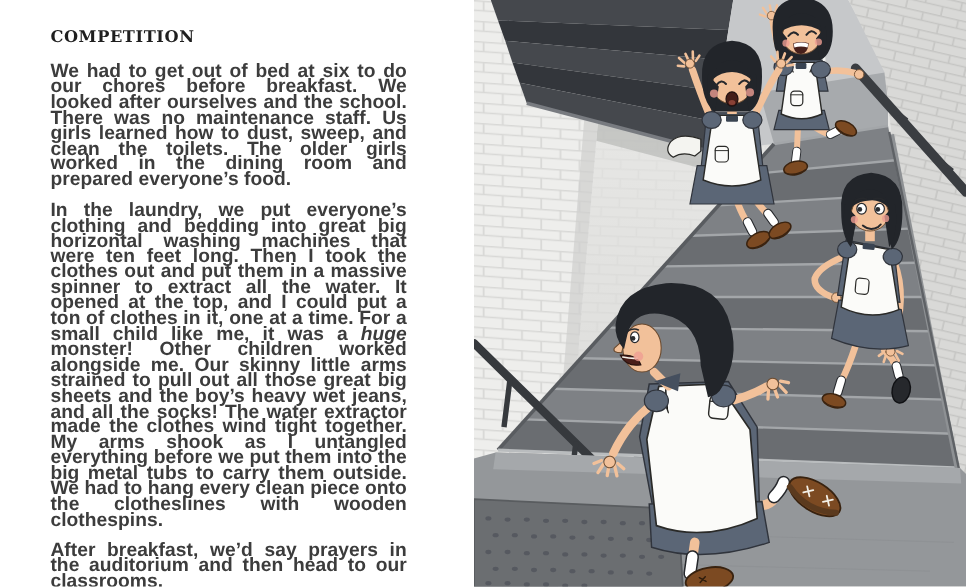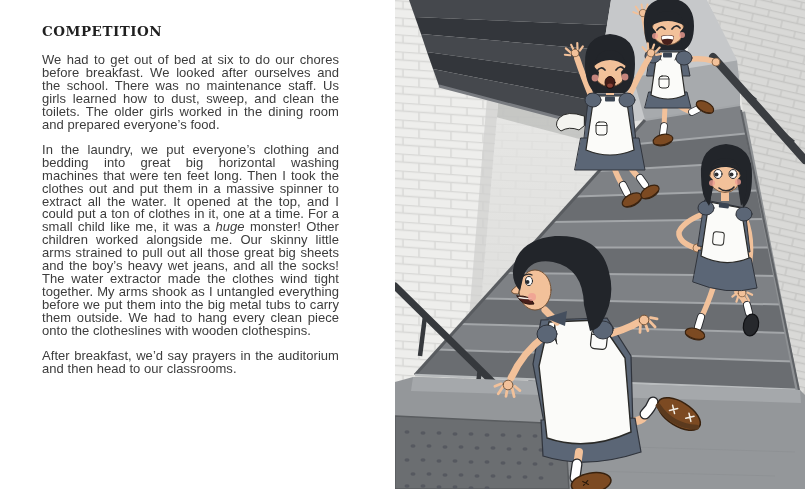--- a/index.html
+++ b/index.html
@@ -1,22 +1,22 @@
 <!DOCTYPE html>
 <html><head>
 <meta charset="utf-8">
 <style>
   html,body{margin:0;padding:0;background:#ffffff;}
   .spread{position:relative;width:805px;height:489px;background:#ffffff;overflow:hidden;
           font-family:"Liberation Sans",sans-serif;}
   .text-page{position:absolute;left:42px;top:23px;width:297px;}
   .text-page h1{margin:0 0 15px 0;font-family:"DejaVu Serif","Liberation Serif",serif;
                 font-size:13.5px;font-weight:700;letter-spacing:.5px;color:#1f1f1f;}
-  .text-page p{margin:0 0 12.5px 0;font-size:13px;line-height:12.9px;text-align:justify;
-               color:#3c3c3c;letter-spacing:.05px;}
+  .text-page p{margin:0 0 12.5px 0;font-size:16px;line-height:12.9px;text-align:justify;
+               color:#3c3c3c;letter-spacing:.05px;font-weight:bold;}
   .text-page p:last-child{margin-bottom:0;}
   .it{font-style:italic;}
   .illus{position:absolute;left:395px;top:0;width:410px;height:489px;margin:0;}
   .illus svg{display:block;}
 </style>
 </head>
 <body>
 
 <div class="spread">
 

